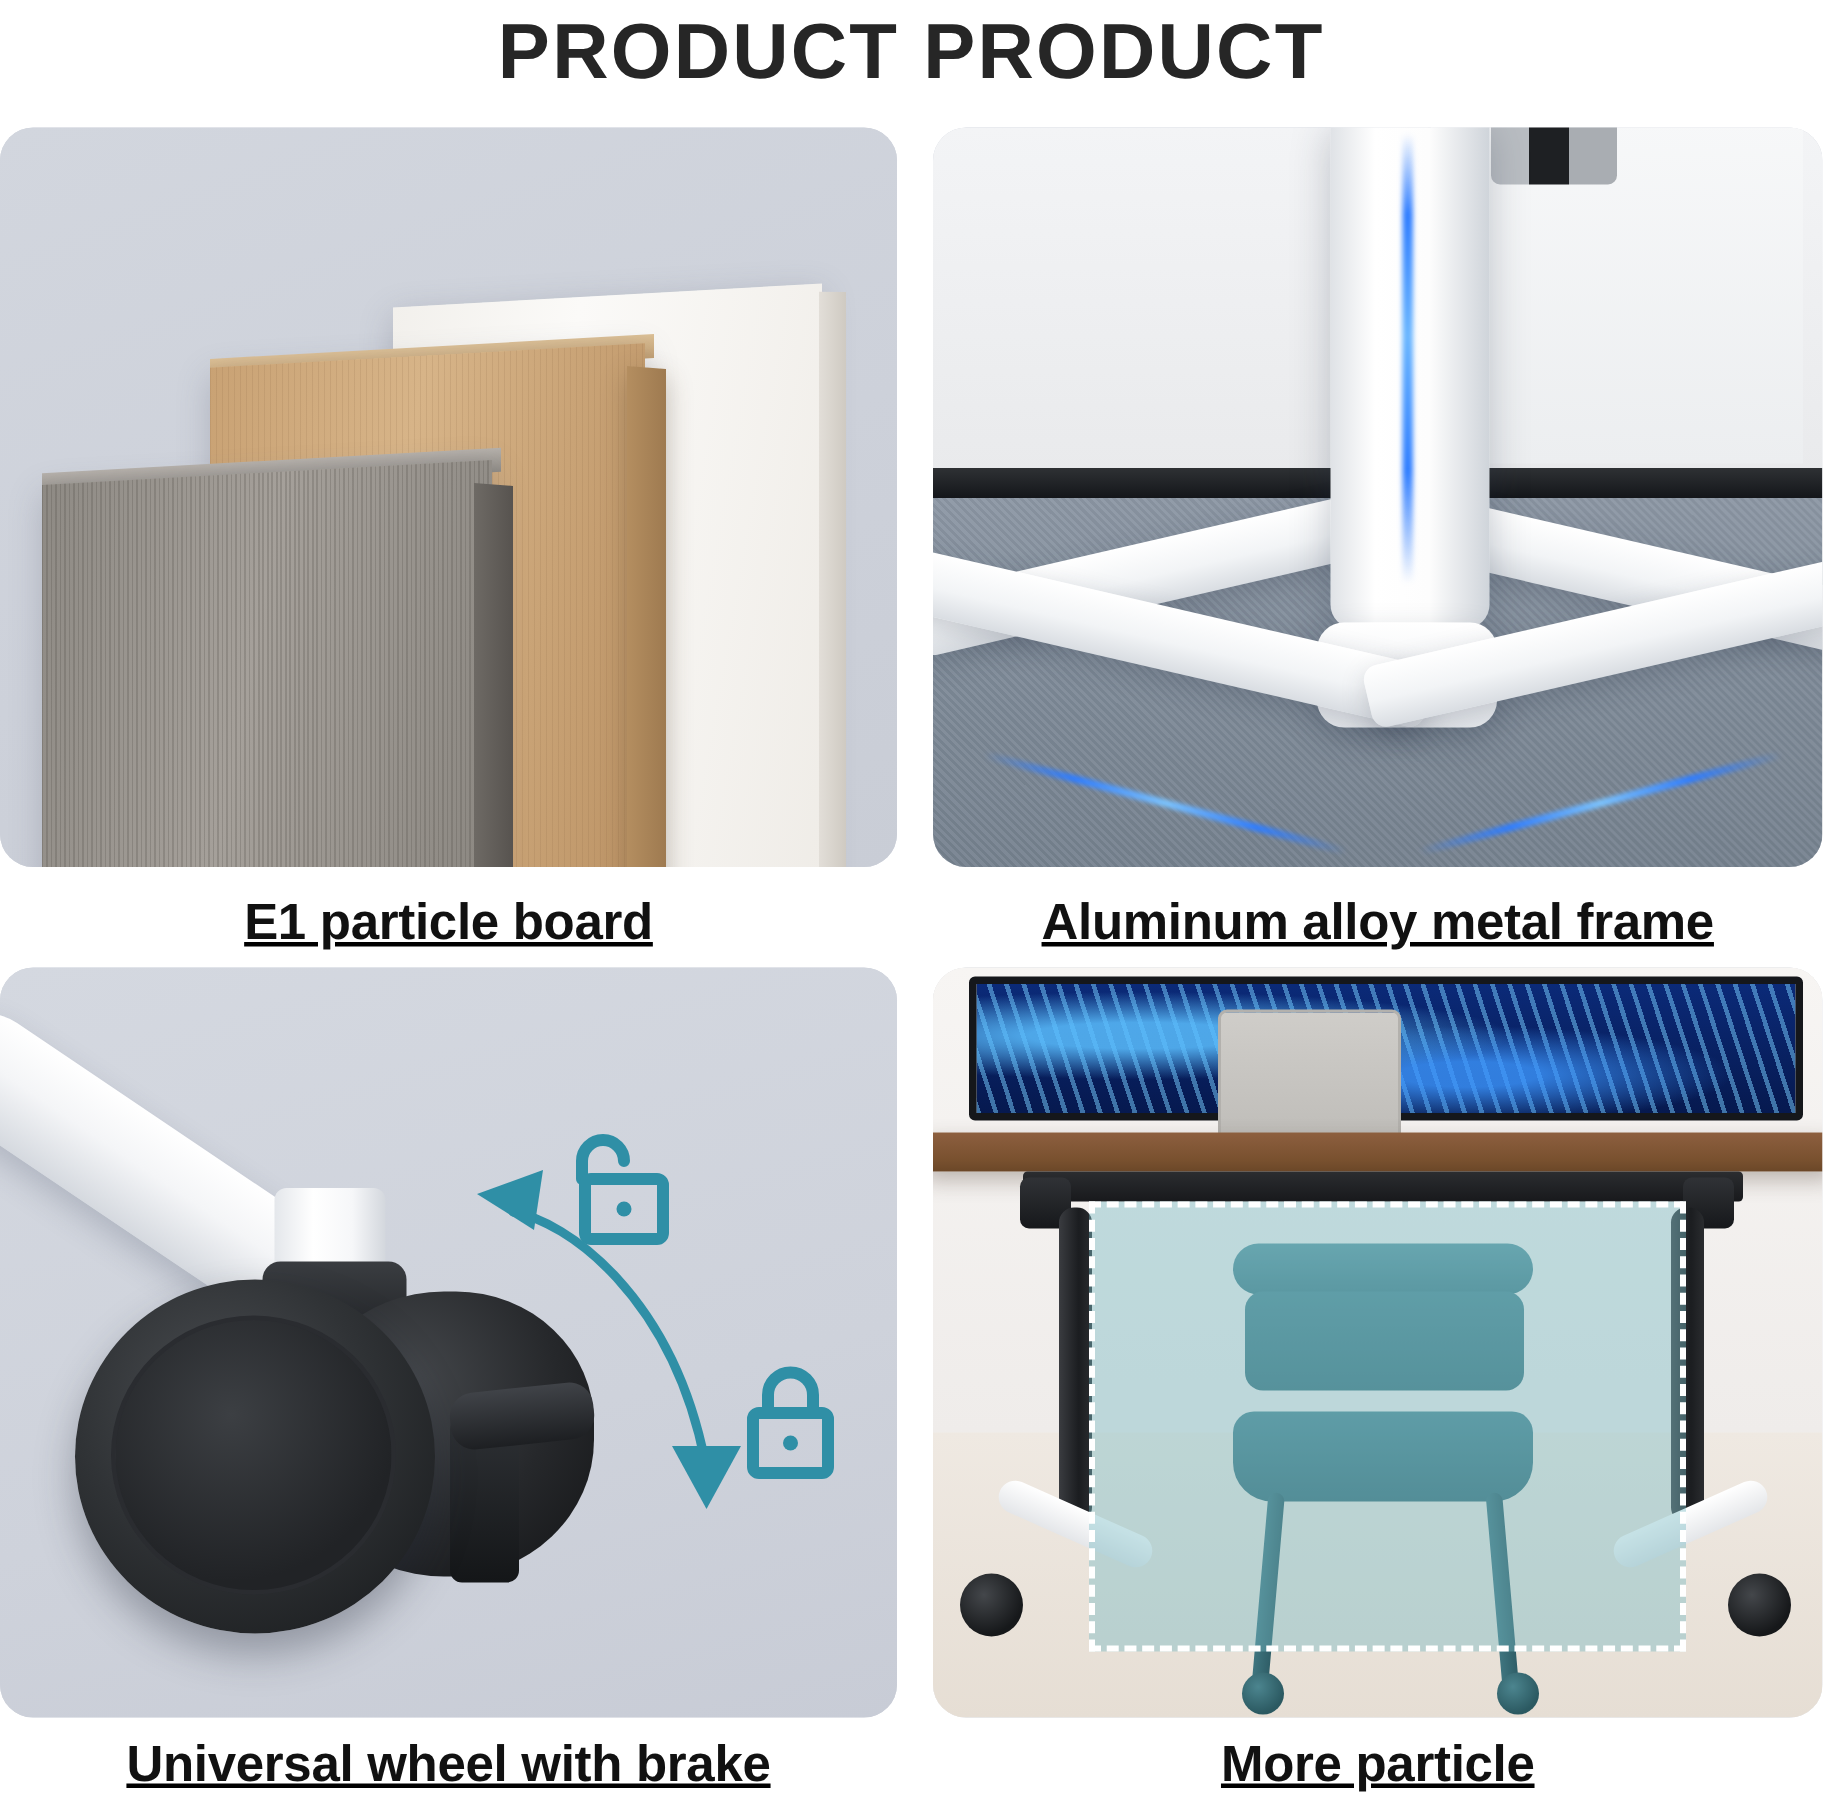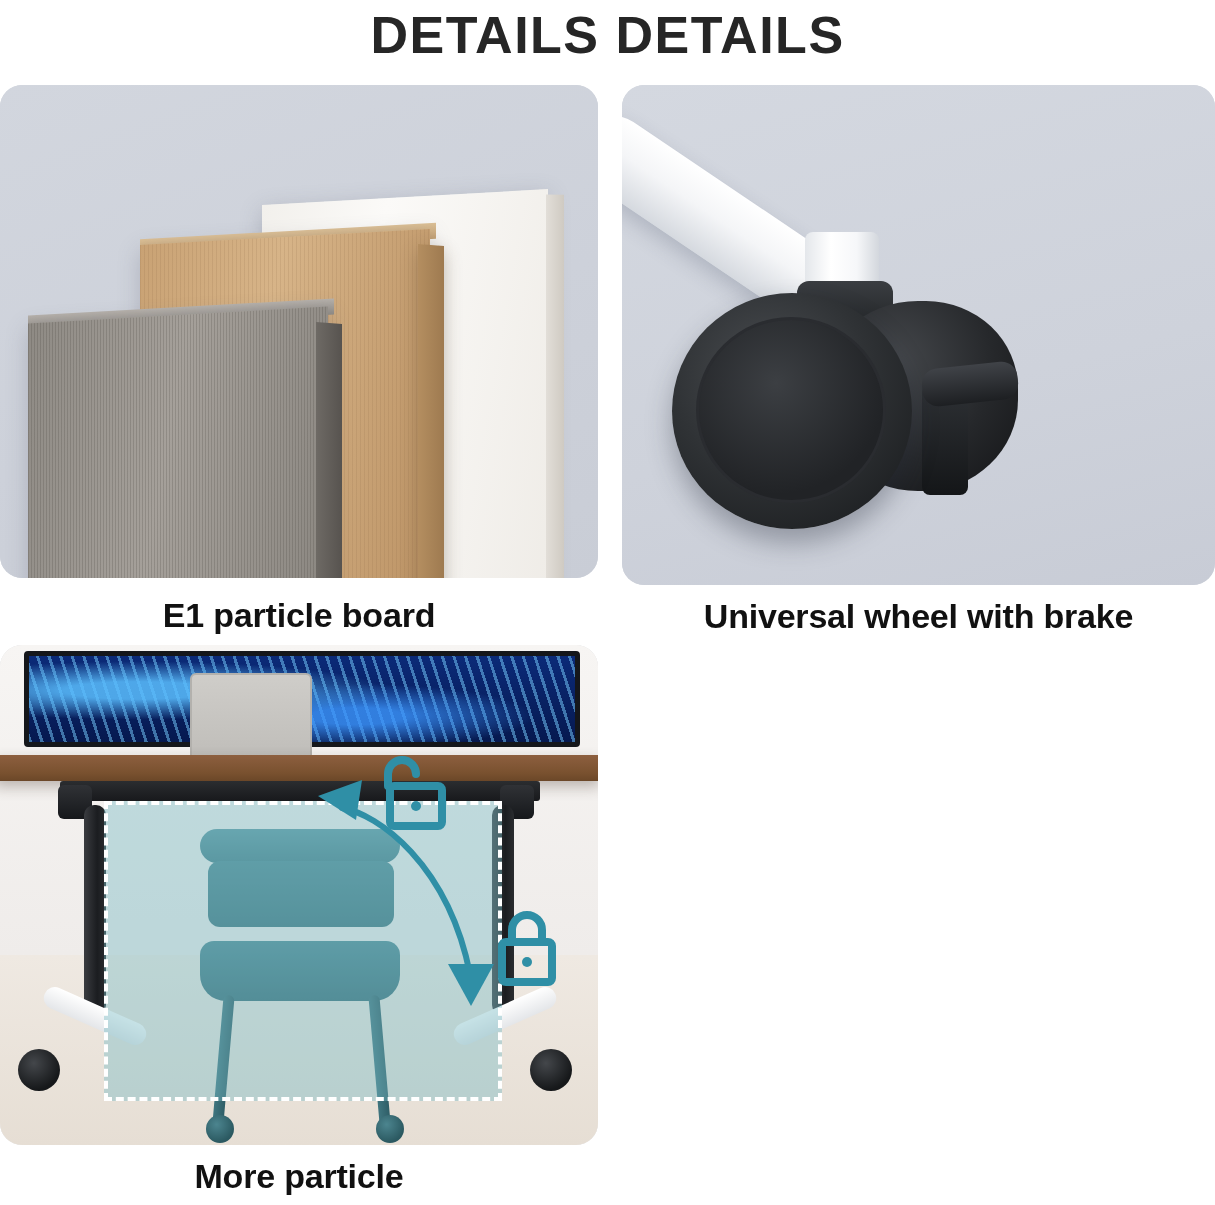--- a/index.html
+++ b/index.html
@@ -32,20 +32,21 @@
     position: absolute;
     top: 85px;
     left: 0;
     width: 1215px;
     height: 1120px;
     display: grid;
     grid-template-columns: 598px 593px;
     grid-template-rows: 560px 560px;
     column-gap: 24px;
     row-gap: 0px;
+    text-decoration: underline;
   }
 
   .card { position: relative; width: 100%; height: 100%; }
 
   .panel {
     position: relative;
     width: 100%;
     height: 493px;
     border-radius: 22px;
     overflow: hidden;
@@ -346,38 +347,59 @@
   .cw-2 { left:186px; top:300px; }
   .legroom-zone {
     position:absolute; left:104px; top:156px; width:398px; height:300px;
     background: rgba(118,186,196,.42);
     border: 4px dashed #ffffff;
   }
 </style>
 </head>
 <body>
 
-<div class="page-title">DETAILS DETAILS</div>
+<div class="page-title">PRODUCT PRODUCT</div>
 
 <div class="grid">
 
   <div class="card">
     <div class="panel">
       <div class="boards-bg"></div>
       <div class="board board-white"></div>
       <div class="board-oak-top"></div>
       <div class="board board-oak"></div>
       <div class="board-oak-edge"></div>
       <div class="board-gray-top"></div>
       <div class="board board-gray"></div>
       <div class="board-gray-edge"></div>
     </div>
     <div class="caption">E1 particle board</div>
   </div>
 
+  <div class="card">
+    <div class="panel">
+      <div class="frame-wall"></div>
+      <div class="frame-panel-edge"></div>
+      <div class="frame-bracket"></div>
+      <div class="frame-baseboard"></div>
+      <div class="frame-floor"></div>
+      <div class="frame-arm arm-left"></div>
+      <div class="frame-arm arm-right"></div>
+      <div class="glow-line glow-l1"></div>
+      <div class="glow-line glow-r1"></div>
+      <div class="frame-column"></div>
+      <div class="frame-column-glow"></div>
+      <div class="frame-hub"></div>
+      <div class="frame-arm arm-fl"></div>
+      <div class="frame-arm arm-fr"></div>
+      <div class="glow-line glow-l2"></div>
+      <div class="glow-line glow-r2"></div>
+    </div>
+    <div class="caption">Aluminum alloy metal frame</div>
+  </div>
 
   <div class="card">
     <div class="panel panel-tall">
       <div class="wheel-bg"></div>
       <div class="leg-tube"></div>
       <div class="leg-tube2"></div>
       <div class="caster-collar"></div>
       <div class="caster-body"></div>
       <div class="brake-stem"></div>
       <div class="wheel-main"></div>

